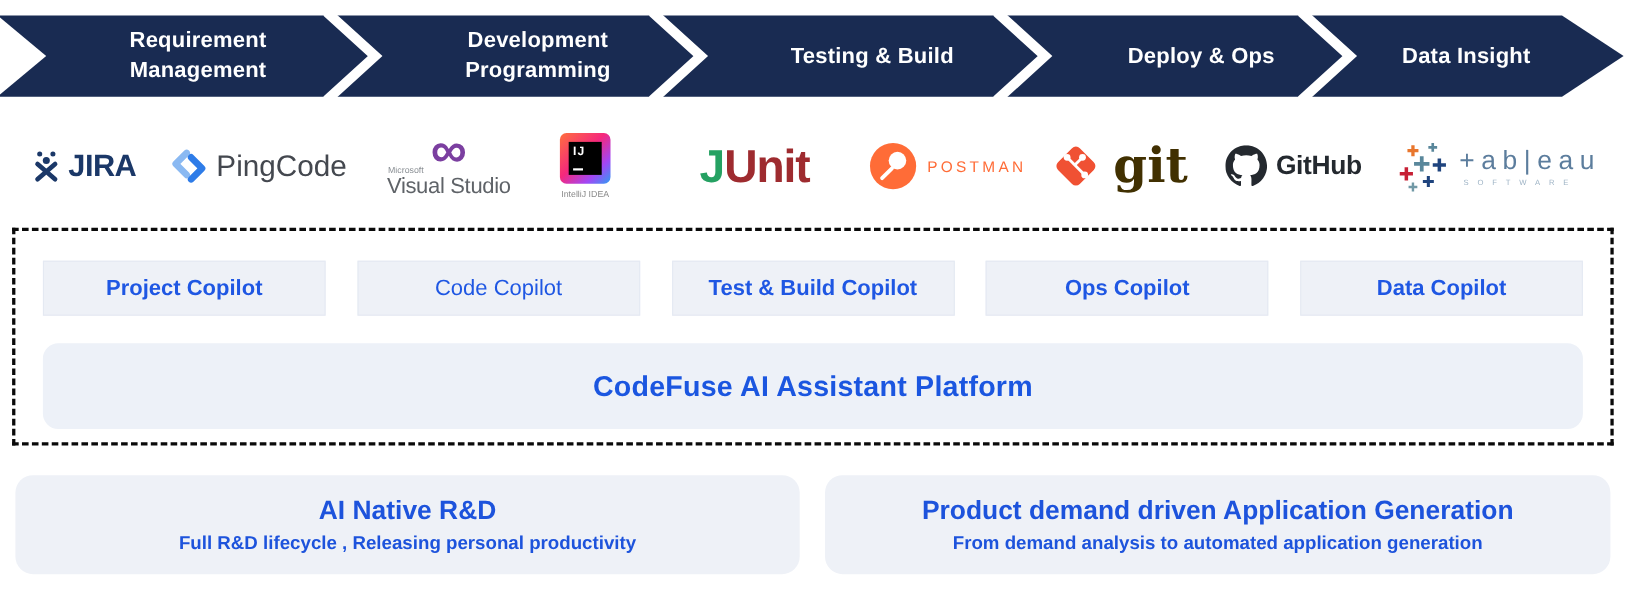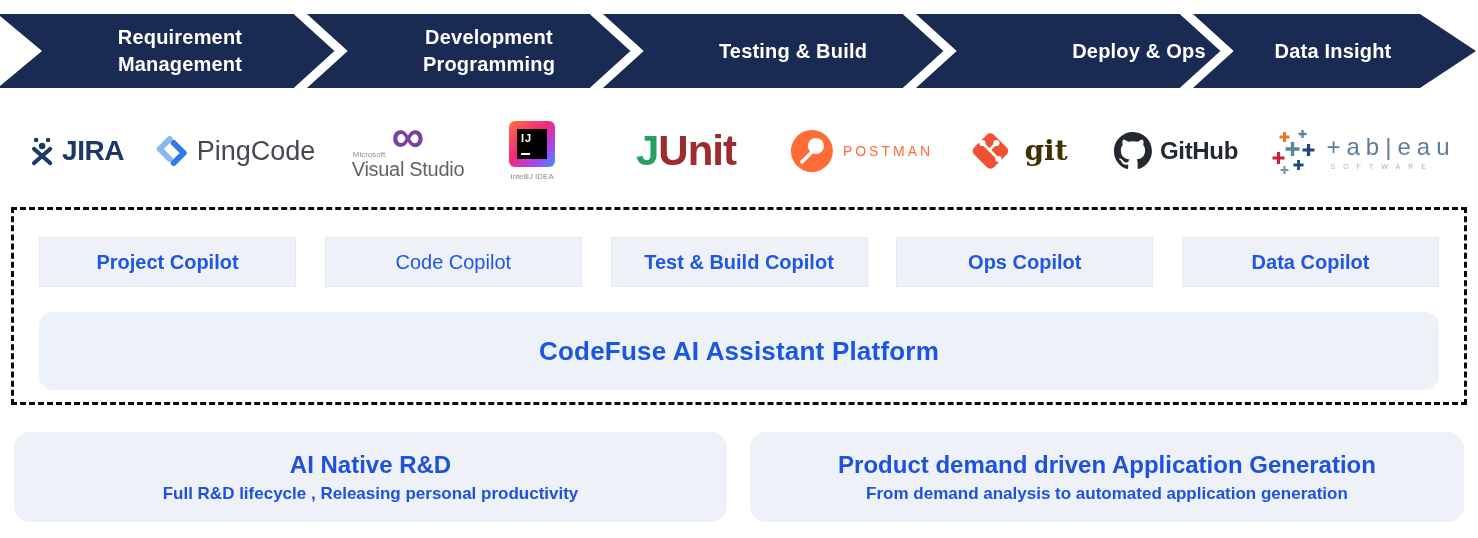--- a/index.html
+++ b/index.html
@@ -26,21 +26,21 @@
   .ij-badge{width:46px;height:46px;border-radius:6px;display:flex;align-items:center;justify-content:center;
     background:linear-gradient(135deg,#ff6f3d 0%,#f5287c 45%,#a247f5 75%,#2f9df4 100%);}
   .ij-inner{width:30px;height:30px;background:#000;position:relative;}
   .ij-inner span{position:absolute;left:4px;top:3px;color:#fff;font-size:11px;font-weight:700;letter-spacing:1px;}
   .ij-inner i{position:absolute;left:4px;bottom:4px;width:9px;height:2px;background:#fff;}
   .ij-caption{font-size:8px;color:#8a8a8a;margin-top:3px;}
   .junit{font-size:42px;font-weight:800;letter-spacing:-1px;}
   .junit .j{color:#25a162;}
   .junit .unit{color:#9e2b2f;}
   .postman-text{font-size:14px;font-weight:500;color:#ff6c37;letter-spacing:3px;}
-  .git-text{font-family:"DejaVu Serif","Liberation Serif",serif;font-size:28px;font-weight:700;color:#413001;line-height:1;}
+  .git-text{font-family:"DejaVu Serif","Liberation Serif",serif;font-size:44px;font-weight:700;color:#413001;line-height:1;}
   .github-text{font-size:24px;font-weight:700;color:#24292f;letter-spacing:-.3px;}
   .tableau-stack{display:flex;flex-direction:column;align-items:flex-start;}
   .tableau-word{font-size:24px;color:#5c7d9d;letter-spacing:6px;font-weight:400;}
   .tableau-sub{font-size:7px;color:#9fb4c6;letter-spacing:8px;margin-top:2px;margin-left:4px;}
 
   
   .dashed-box{position:absolute;left:11px;top:207px;width:1450px;height:192px;border:3px dashed #0a0a0a;}
   .copilot-row{position:absolute;left:25px;right:25px;top:27px;height:50px;display:flex;justify-content:space-between;}
   .copilot{width:257px;height:50px;background:#eef1f7;border:1px solid #e4e9f2;box-sizing:border-box;
     display:flex;align-items:center;justify-content:center;color:#1f57e3;font-size:20px;font-weight:700;}
@@ -74,21 +74,21 @@
       <span>Requirement</span>
       <span>Management</span>
     </div>
     <div class="stage-label" style="left:359px">
       <span>Development</span>
       <span>Programming</span>
     </div>
     <div class="stage-label" style="left:663px">
       <span>Testing &amp; Build</span>
     </div>
-    <div class="stage-label" style="left:1009px">
+    <div class="stage-label" style="left:962px">
       <span>Deploy &amp; Ops</span>
     </div>
     <div class="stage-label" style="left:1203px">
       <span>Data Insight</span>
     </div>
   </div>
 
   <div class="logos">
 
     <div class="logo" style="left:77px">

